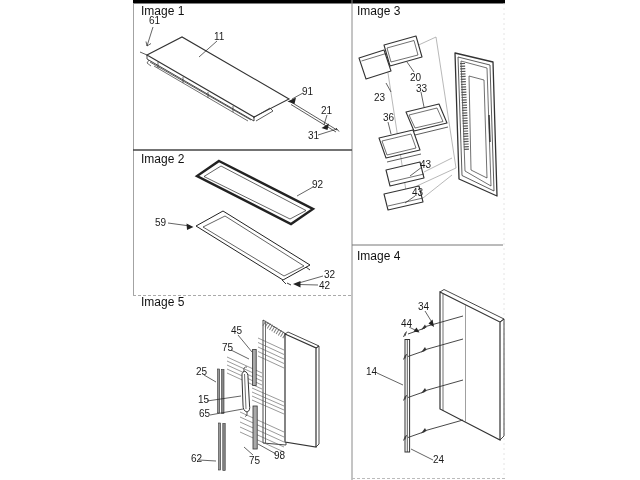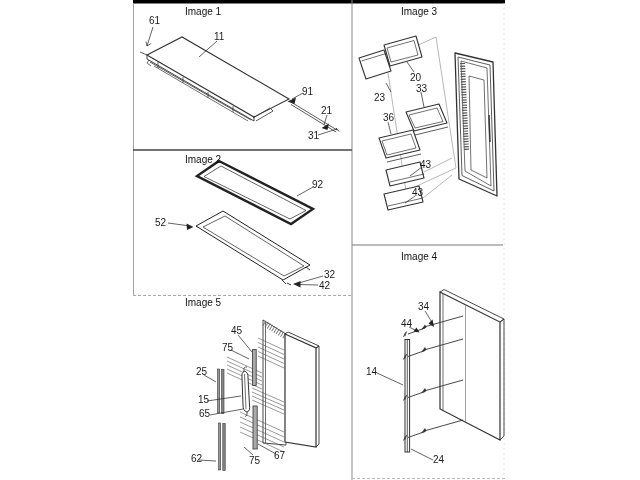--- a/index.html
+++ b/index.html
@@ -1,20 +1,20 @@
 <!DOCTYPE html>
 <html><head>
 <meta charset="utf-8">
 <style>
   html,body{margin:0;padding:0;background:#fff;}
   .canvas{position:relative;width:640px;height:480px;background:#ffffff;overflow:hidden;
           font-family:"Liberation Sans", sans-serif;}
   svg.art{position:absolute;left:0;top:0;}
   .lbl{position:absolute;font-size:10px;line-height:9px;color:#1a1a1a;white-space:nowrap;}
-  .title{font-size:10px;color:#111;margin-left:44px;}
+  .title{font-size:12px;color:#111;}
 </style>
 </head>
 <body>
 
 <div class="canvas">
 
 <svg class="art" width="640" height="480" viewBox="0 0 640 480">
 
   <g stroke-linecap="butt">
     <rect x="133" y="0" width="372" height="3.5" fill="#000"></rect>
@@ -169,21 +169,21 @@
   <div class="lbl title" style="left:357px;top:252px">Image 4</div>
   <div class="lbl title" style="left:141px;top:298px">Image 5</div>
 
   <div class="lbl" style="left:149px;top:16px">61</div>
   <div class="lbl" style="left:214px;top:32px">11</div>
   <div class="lbl" style="left:302px;top:87px">91</div>
   <div class="lbl" style="left:321px;top:106px">21</div>
   <div class="lbl" style="left:308px;top:131px">31</div>
 
   <div class="lbl" style="left:312px;top:180px">92</div>
-  <div class="lbl" style="left:155px;top:218px">52</div>
+  <div class="lbl" style="left:155px;top:218px">59</div>
   <div class="lbl" style="left:324px;top:270px">32</div>
   <div class="lbl" style="left:319px;top:281px">42</div>
 
   <div class="lbl" style="left:374px;top:93px">23</div>
   <div class="lbl" style="left:410px;top:73px">20</div>
   <div class="lbl" style="left:416px;top:84px">33</div>
   <div class="lbl" style="left:383px;top:113px">36</div>
   <div class="lbl" style="left:420px;top:160px">43</div>
   <div class="lbl" style="left:412px;top:188px">43</div>
 
@@ -192,15 +192,15 @@
   <div class="lbl" style="left:366px;top:367px">14</div>
   <div class="lbl" style="left:433px;top:455px">24</div>
 
   <div class="lbl" style="left:231px;top:326px">45</div>
   <div class="lbl" style="left:222px;top:343px">75</div>
   <div class="lbl" style="left:196px;top:367px">25</div>
   <div class="lbl" style="left:198px;top:395px">15</div>
   <div class="lbl" style="left:199px;top:409px">65</div>
   <div class="lbl" style="left:191px;top:454px">62</div>
   <div class="lbl" style="left:249px;top:456px">75</div>
-  <div class="lbl" style="left:274px;top:451px">67</div>
+  <div class="lbl" style="left:274px;top:451px">98</div>
 
 </div>
 
 </body></html>

